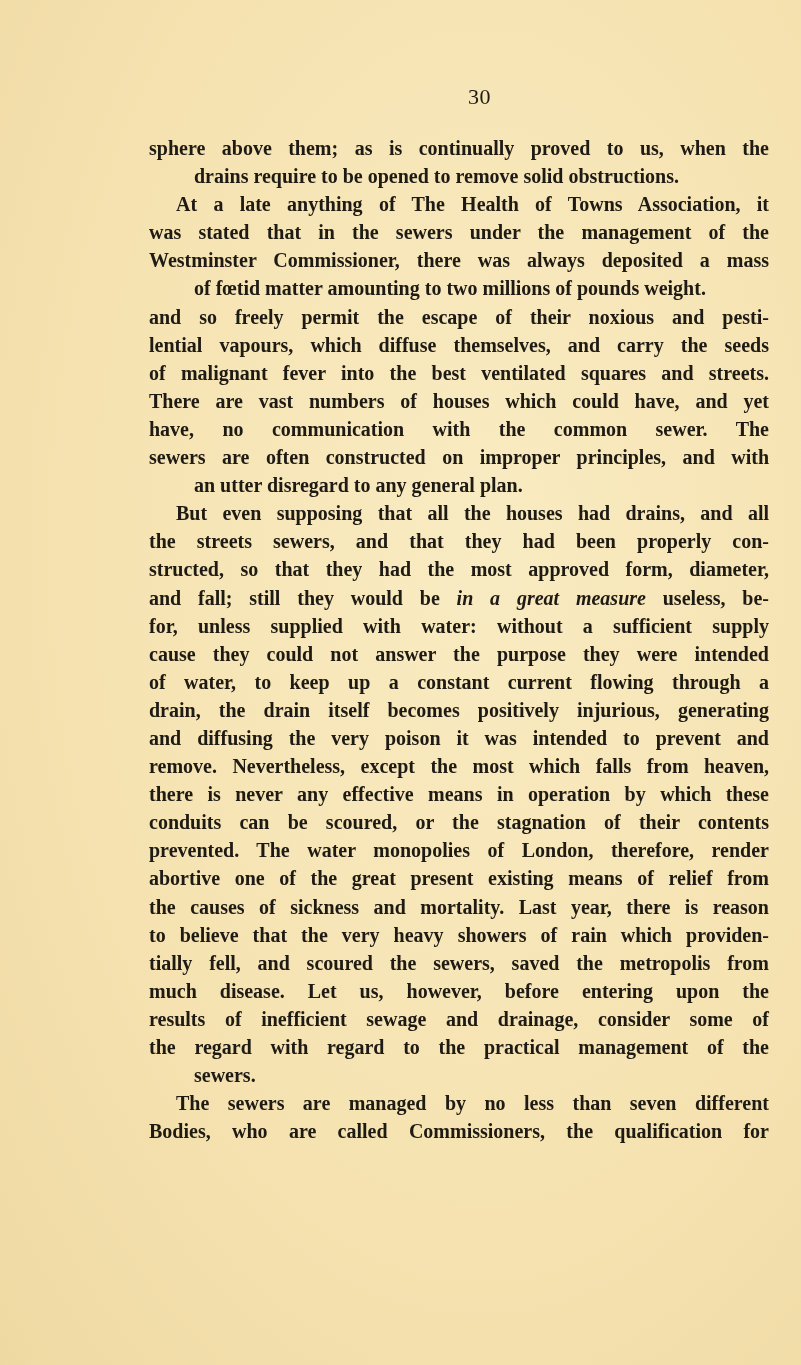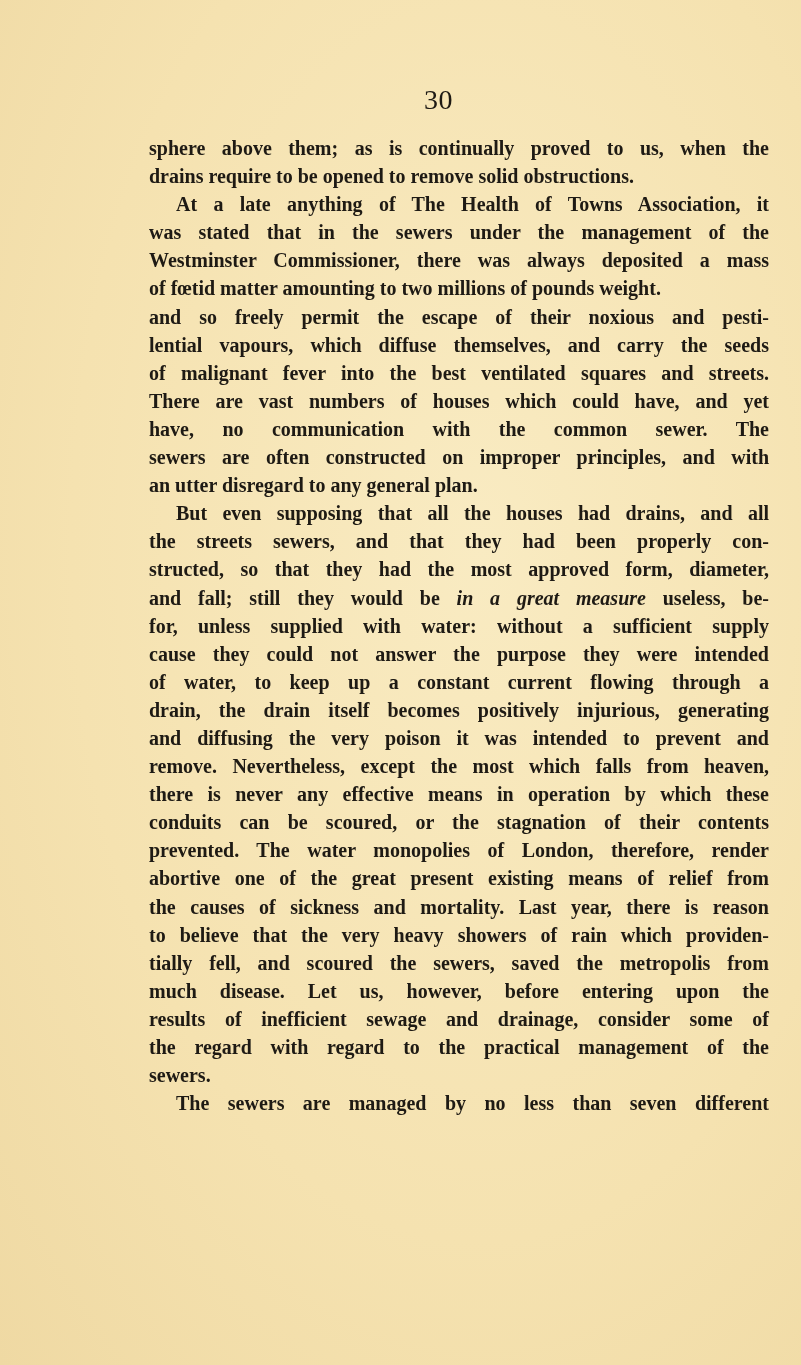--- a/index.html
+++ b/index.html
@@ -5,34 +5,34 @@
   html, body { margin: 0; padding: 0; }
   body {
     width: 801px; height: 1365px; overflow: hidden;
     background: #f7e6b6;
     background-image: radial-gradient(ellipse at 60% 40%, #f9ebc2 0%, #f5e2b0 60%, #efd9a3 100%);
     position: relative;
     font-family: "Liberation Serif", "DejaVu Serif", serif;
     color: #1e1a14;
   }
   .page-number {
-    position: absolute; top: 84px; left: 424px;
-    font-size: 28px; letter-spacing: 0.5px;
+    position: absolute; top: 84px; left: 468px;
+    font-size: 22px; letter-spacing: 0.5px;
   }
   .text-block {
     position: absolute; top: 134px; left: 149px; width: 620px;
   }
   .line {
     display: block; height: 28.1px; line-height: 28.1px;
     font-size: 20px; white-space: nowrap;
     text-align: justify; text-align-last: justify;
     transform-origin: left center;
     font-weight: bold;
   }
-  .line.last { text-align-last: left; }
+  .line.last { text-align-last: left; margin-left: 45px; }
   .line.indent { padding-left: 27px; }
   .line em { font-style: italic; }
 </style>
 </head>
 <body>
 
 <div>
   <div class="page-number">30</div>
   <div class="text-block" id="text-block">
       <div>
@@ -72,15 +72,16 @@
         <span class="line">the causes of sickness and mortality. Last year, there is reason</span>
         <span class="line">to believe that the very heavy showers of rain which providen-</span>
         <span class="line">tially fell, and scoured the sewers, saved the metropolis from</span>
         <span class="line">much disease. Let us, however, before entering upon the</span>
         <span class="line">results of inefficient sewage and drainage, consider some of</span>
         <span class="line">the regard with regard to the practical management of the</span>
         <span class="line last">sewers.</span>
       </div>
       <div>
         <span class="line indent">The sewers are managed by no less than seven different</span>
+        <span class="line">Bodies, who are called Commissioners, the qualification for</span>
       </div>
     </div>
 </div>
 
 </body></html>

